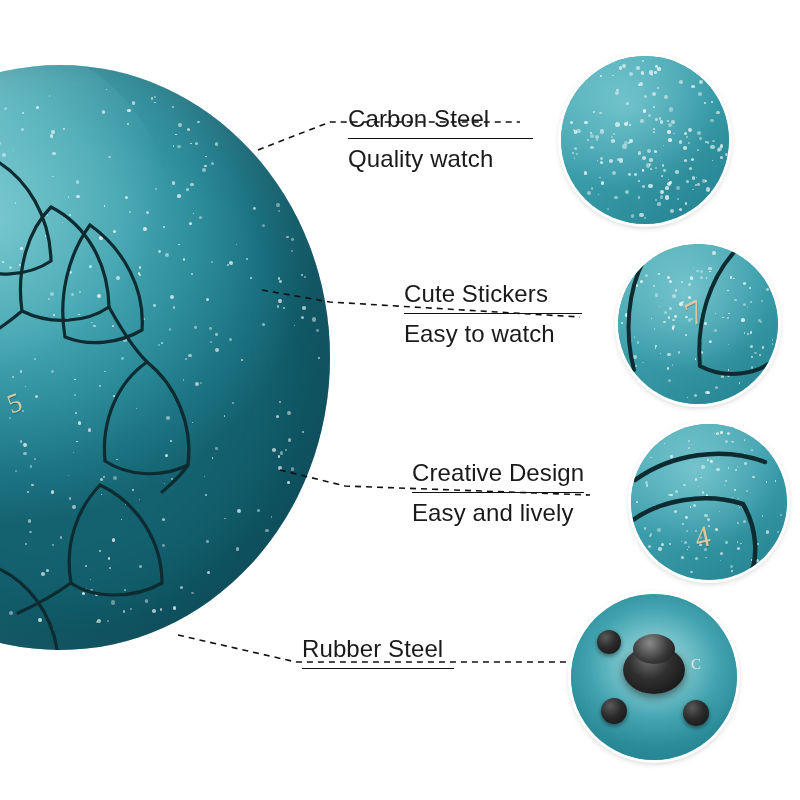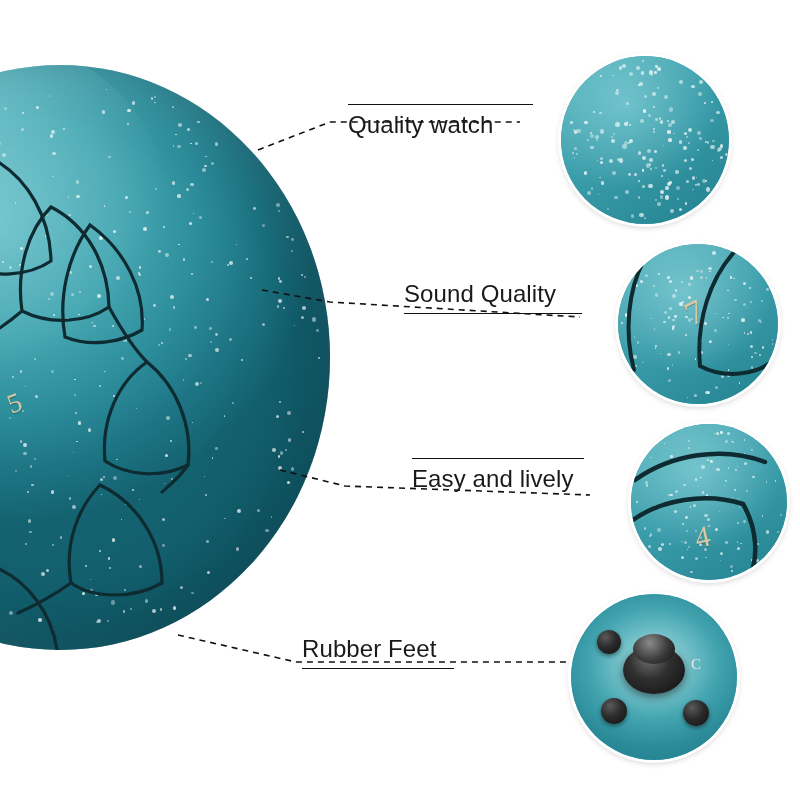--- a/index.html
+++ b/index.html
@@ -459,36 +459,39 @@
   <svg class="leader" width="800" height="800" viewBox="0 0 800 800">
     <g stroke="#111" stroke-width="1.6" fill="none" stroke-dasharray="6 5">
       <path d="M258 150 L 330 122 L 520 122"></path>
       <path d="M262 290 L 330 302 L 580 317"></path>
       <path d="M280 470 L 345 486 L 590 495"></path>
       <path d="M178 635 L 296 662 L 588 662"></path>
     </g>
   </svg>
 
   <div class="callout" style="left:348px; top:102px;">
+    <div class="line1">Carbon Steel</div>
     <div class="rule" style="width:185px;"></div>
     <div class="line2">Quality watch</div>
   </div>
 
   <div class="callout" style="left:404px; top:277px;">
-    <div class="line1">Sound Quality</div>
+    <div class="line1">Cute Stickers</div>
     <div class="rule" style="width:178px;"></div>
+    <div class="line2">Easy to watch</div>
   </div>
 
   <div class="callout" style="left:412px; top:456px;">
+    <div class="line1">Creative Design</div>
     <div class="rule" style="width:172px;"></div>
     <div class="line2">Easy and lively</div>
   </div>
 
   <div class="callout" style="left:302px; top:632px;">
-    <div class="line1">Rubber Feet</div>
+    <div class="line1">Rubber Steel</div>
     <div class="rule" style="width:152px;"></div>
   </div>
 
   <div class="detail d1" style="left:561px; top:56px; width:168px; height:168px;">
     <div class="grad"></div>
     <div class="speckles" id="sp1">
         <i class="sp" style="left:106.3px;top:64.2px;width:2.2px;height:2.2px;opacity:0.82"></i>
         <i class="sp" style="left:103.9px;top:129.9px;width:3.7px;height:3.7px;opacity:0.87"></i>
         <i class="sp" style="left:23.2px;top:115.4px;width:3.2px;height:3.2px;opacity:0.91"></i>
         <i class="sp" style="left:88.2px;top:14.4px;width:4.3px;height:4.3px;opacity:0.82"></i>

